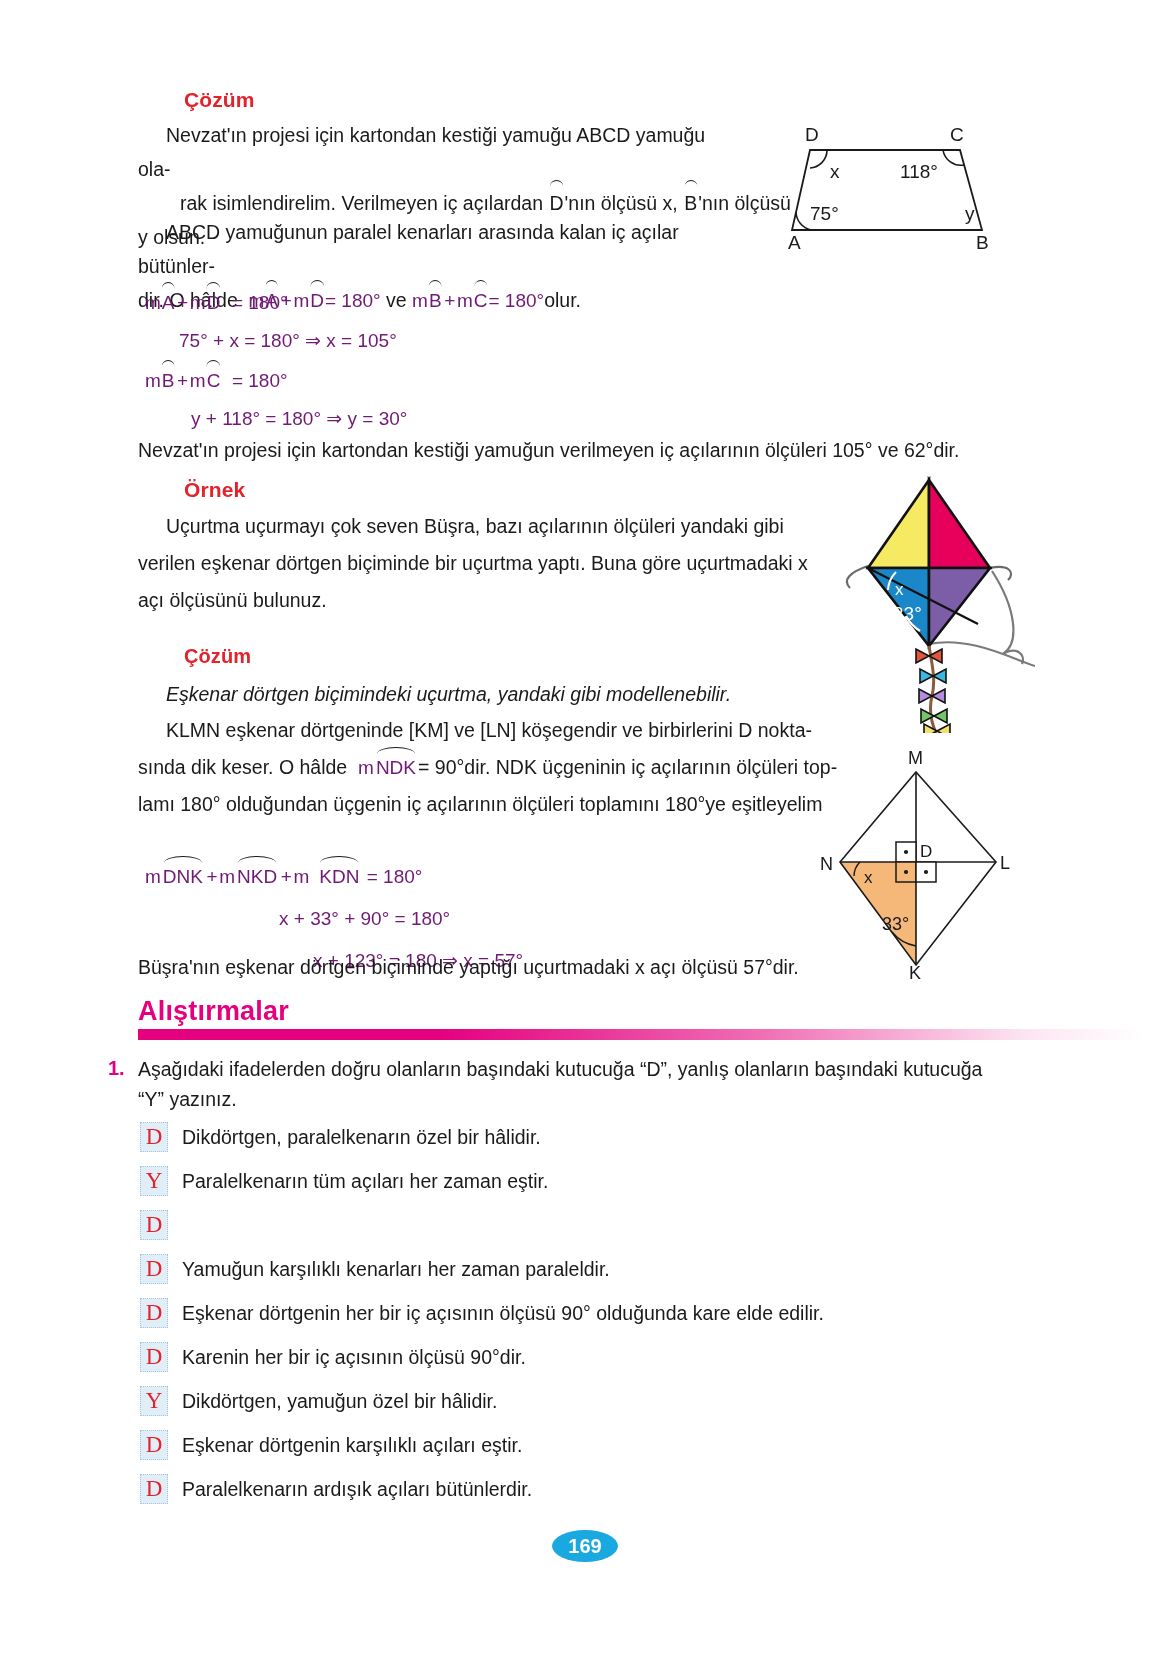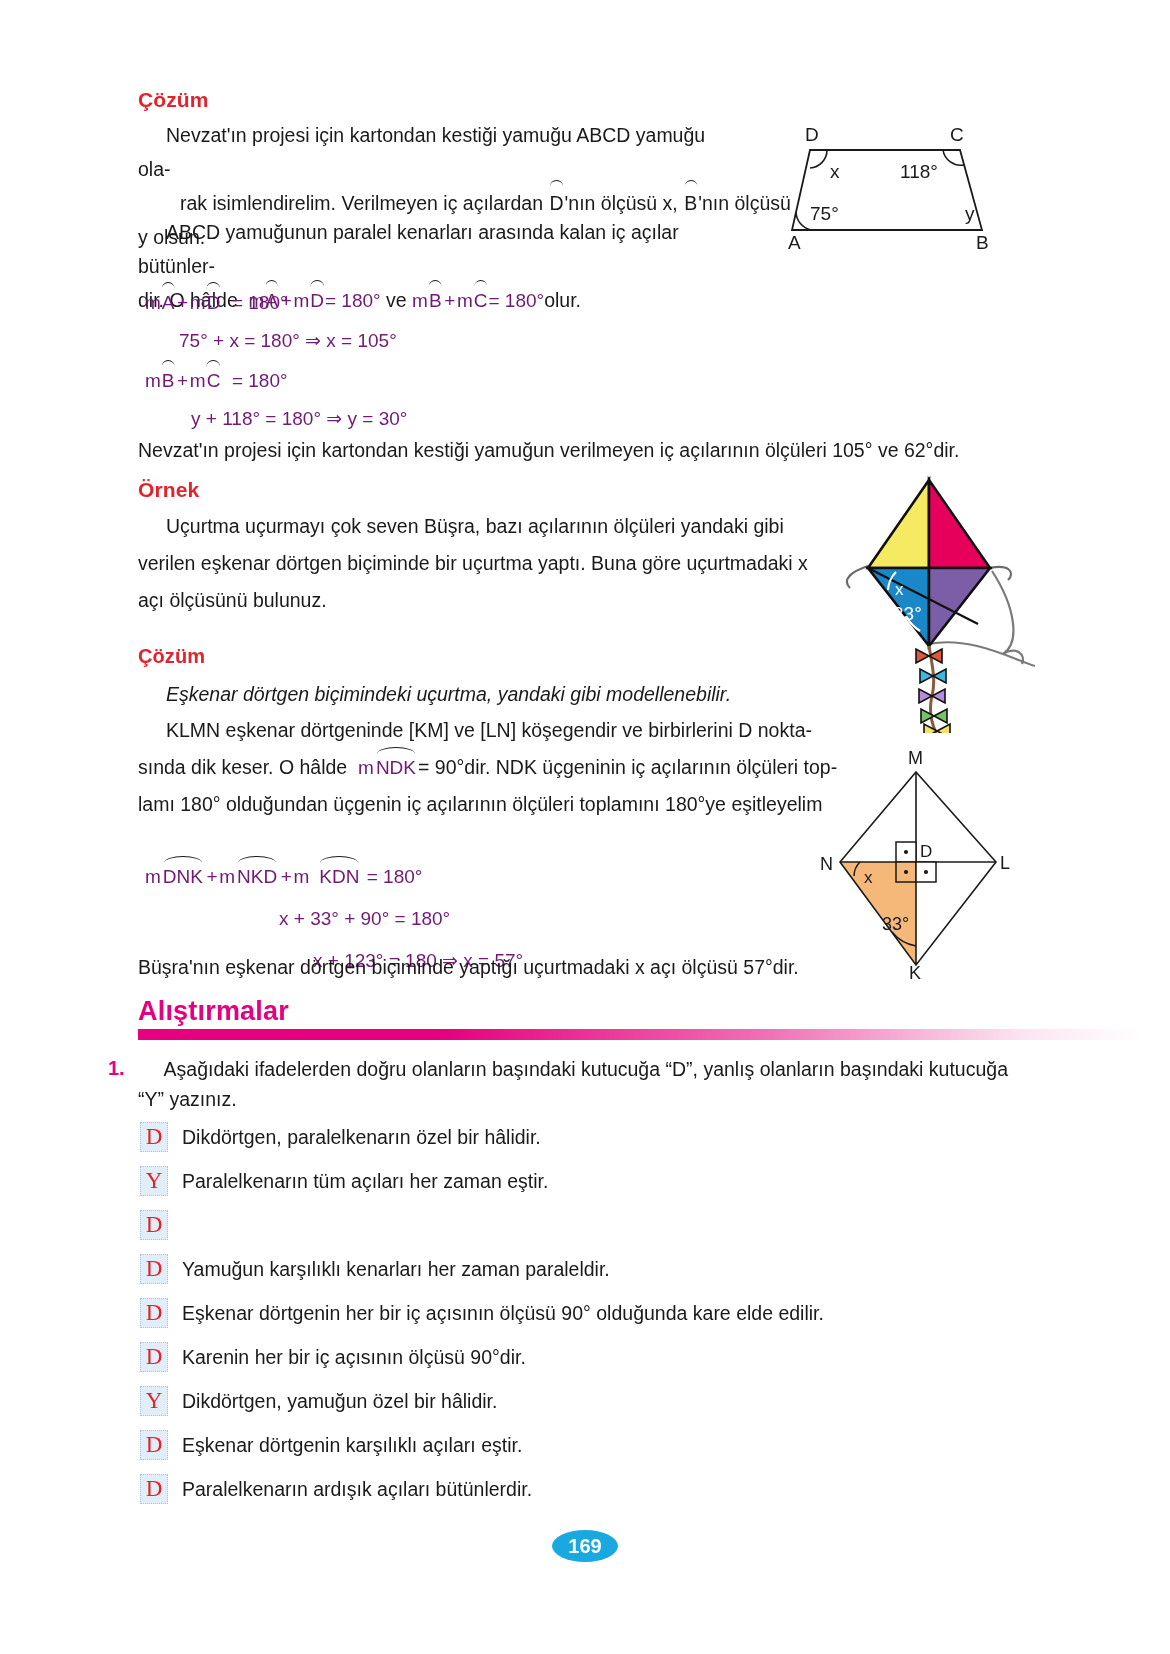--- a/index.html
+++ b/index.html
@@ -22,20 +22,21 @@
     width: 1170px;
     height: 1654px;
   }
 
   
   .sec-head {
     color: #e2232b;
     font-size: 21px;
     font-weight: 700;
     letter-spacing: 0.1px;
+    margin-left: 46px;
   }
   .sec-head.small { font-size: 20px; }
 
   .para {
     font-size: 19.5px;
     line-height: 34px;
     color: #1a1a1a;
     text-align: justify;
   }
   .para.nojust { text-align: left; }
@@ -312,21 +313,21 @@
   </div>
 
   <div class="alist-wrap" style="left:138px; top:996px;">
     <div class="alist-title">Alıştırmalar</div>
     <div class="alist-bar"></div>
   </div>
 
   <div style="position:absolute; left:108px; top:1057px;" class="q-num">1.</div>
 
   <div style="position:absolute; left:138px; top:1054px; width:870px;">
-    <div class="para nojust" style="line-height:30px;text-align:right;">Aşağıdaki ifadelerden doğru olanların başındaki kutucuğa “D”, yanlış olanların başındaki kutucuğa</div>
+    <div class="para nojust" style="line-height:30px;">Aşağıdaki ifadelerden doğru olanların başındaki kutucuğa “D”, yanlış olanların başındaki kutucuğa</div>
     <div class="para nojust" style="line-height:30px;">“Y” yazınız.</div>
   </div>
 
   <div style="position:absolute; left:140px; top:1122px; width:880px;">
     <div class="ans-row">
       <div class="ans-box">D</div>
       <div class="ans-text">Dikdörtgen, paralelkenarın özel bir hâlidir.</div>
     </div>
     <div class="ans-row">
       <div class="ans-box">Y</div>

